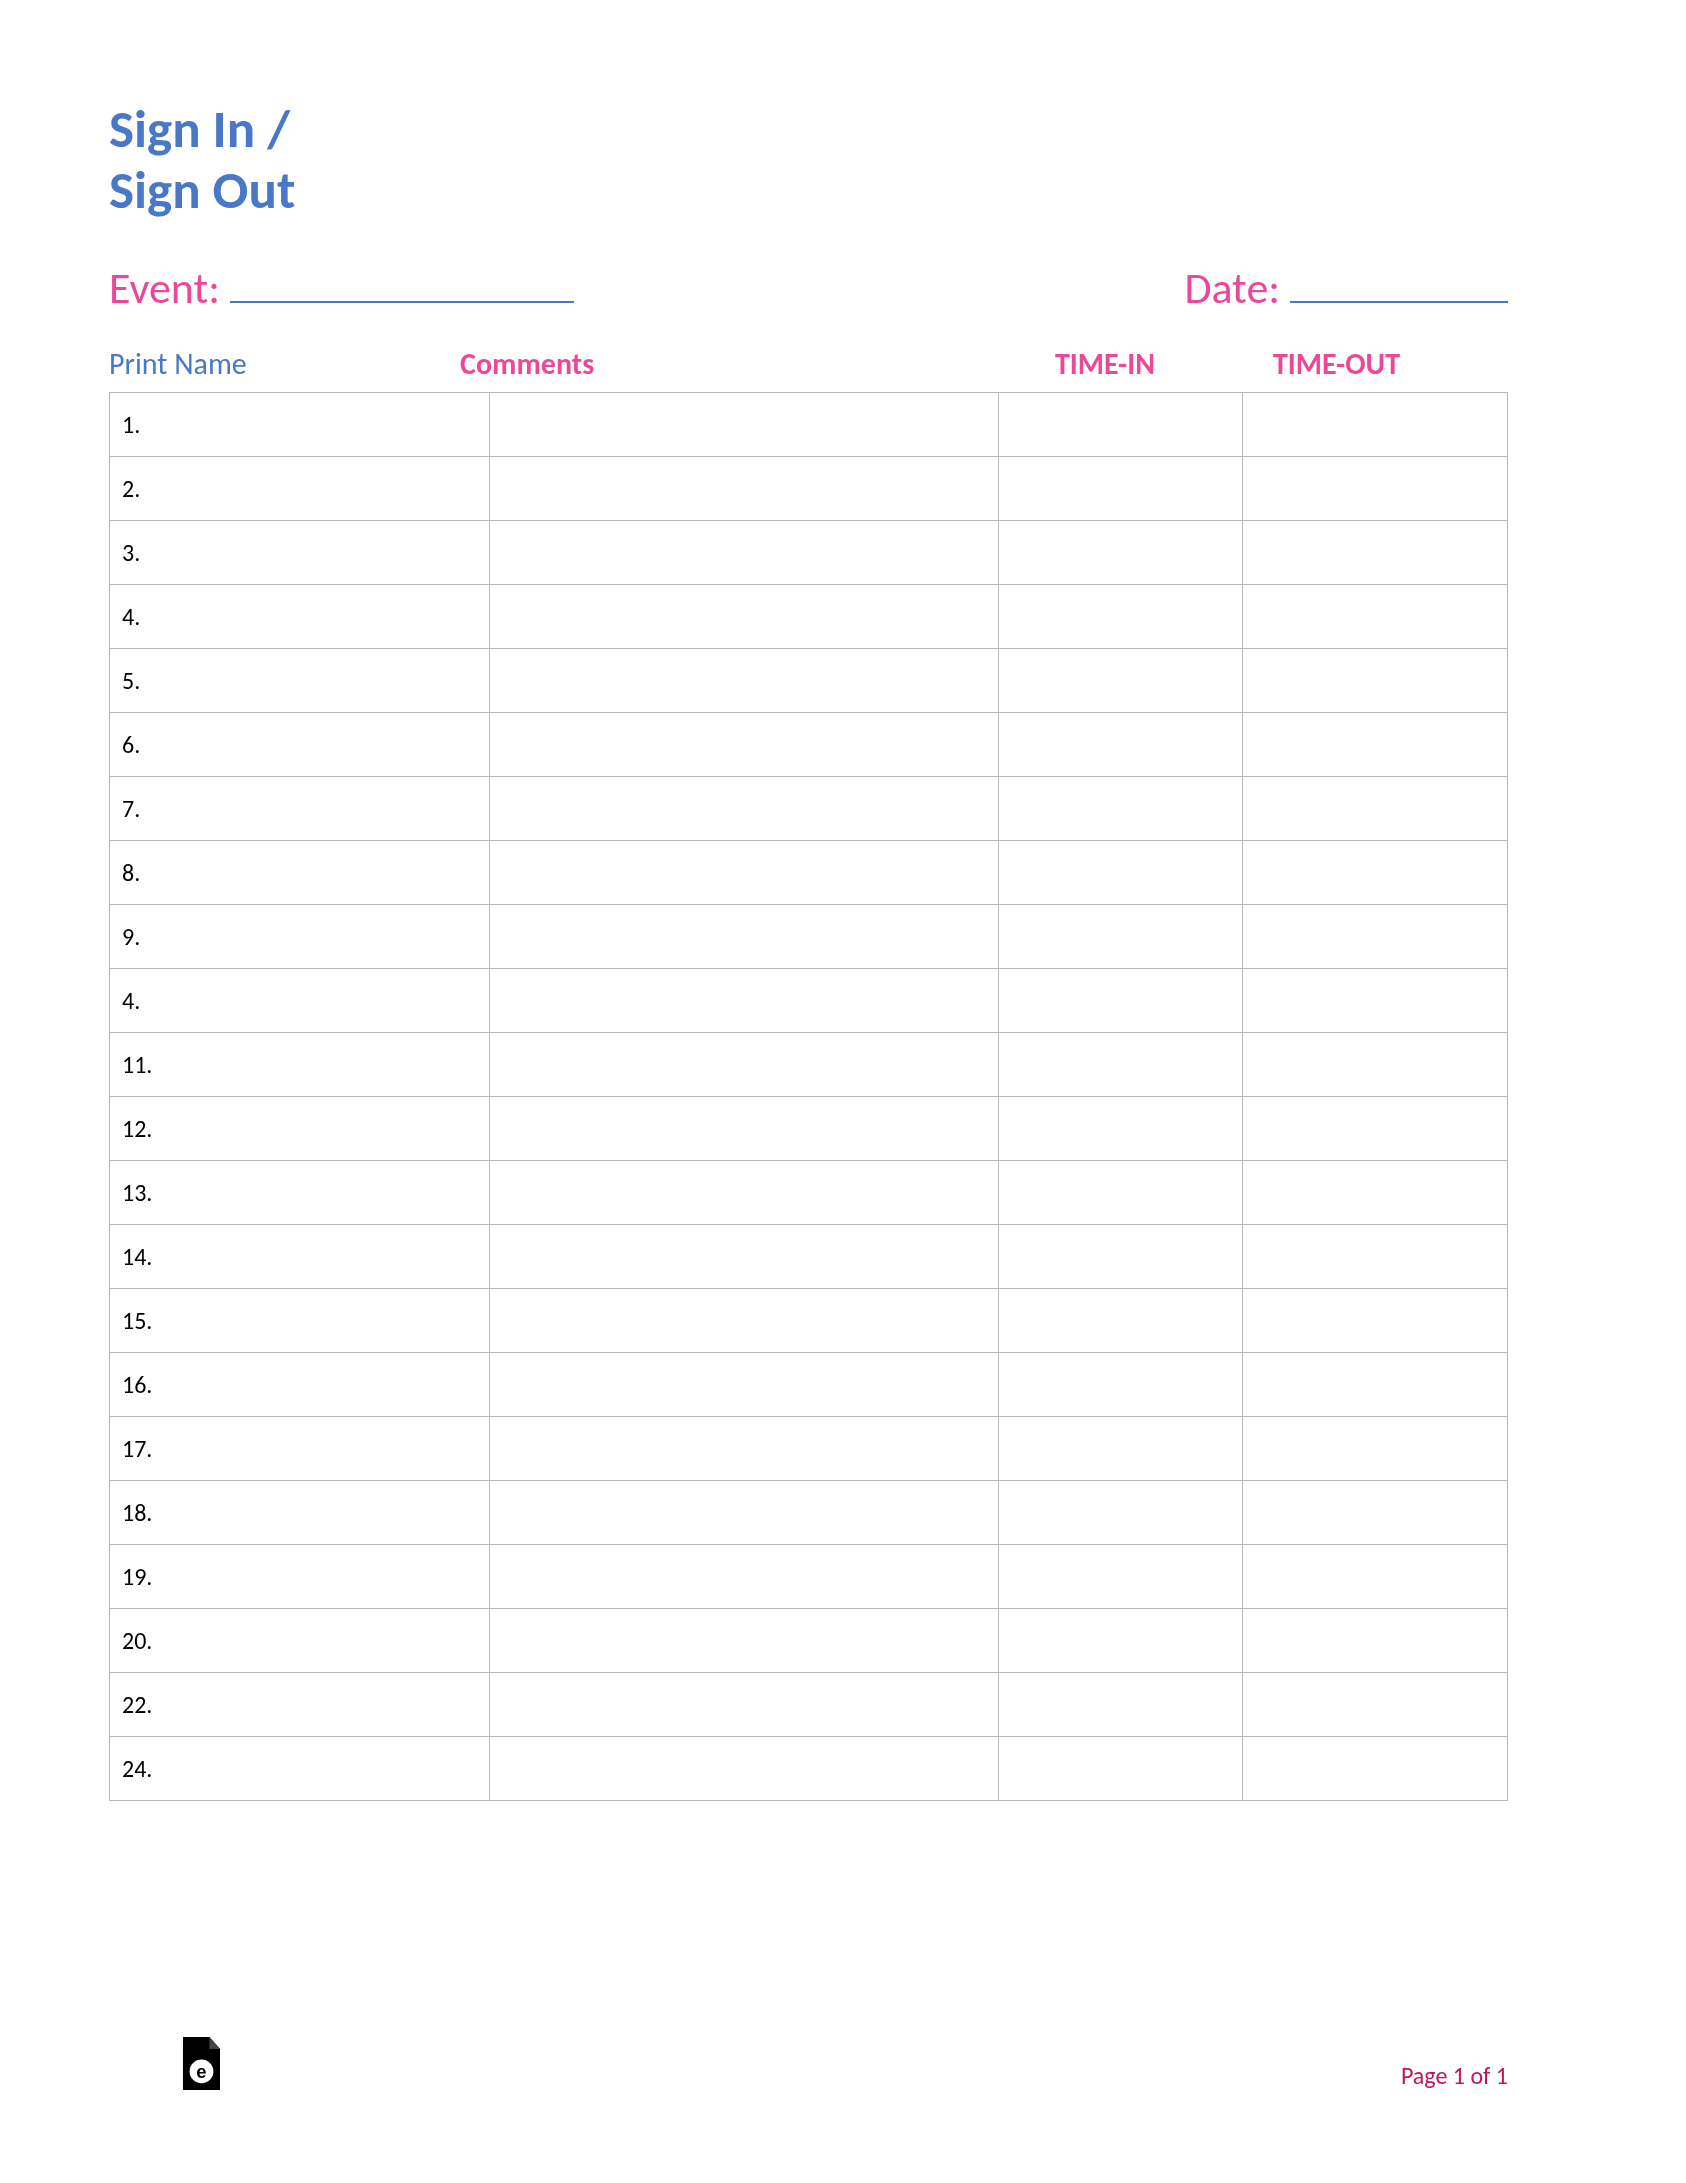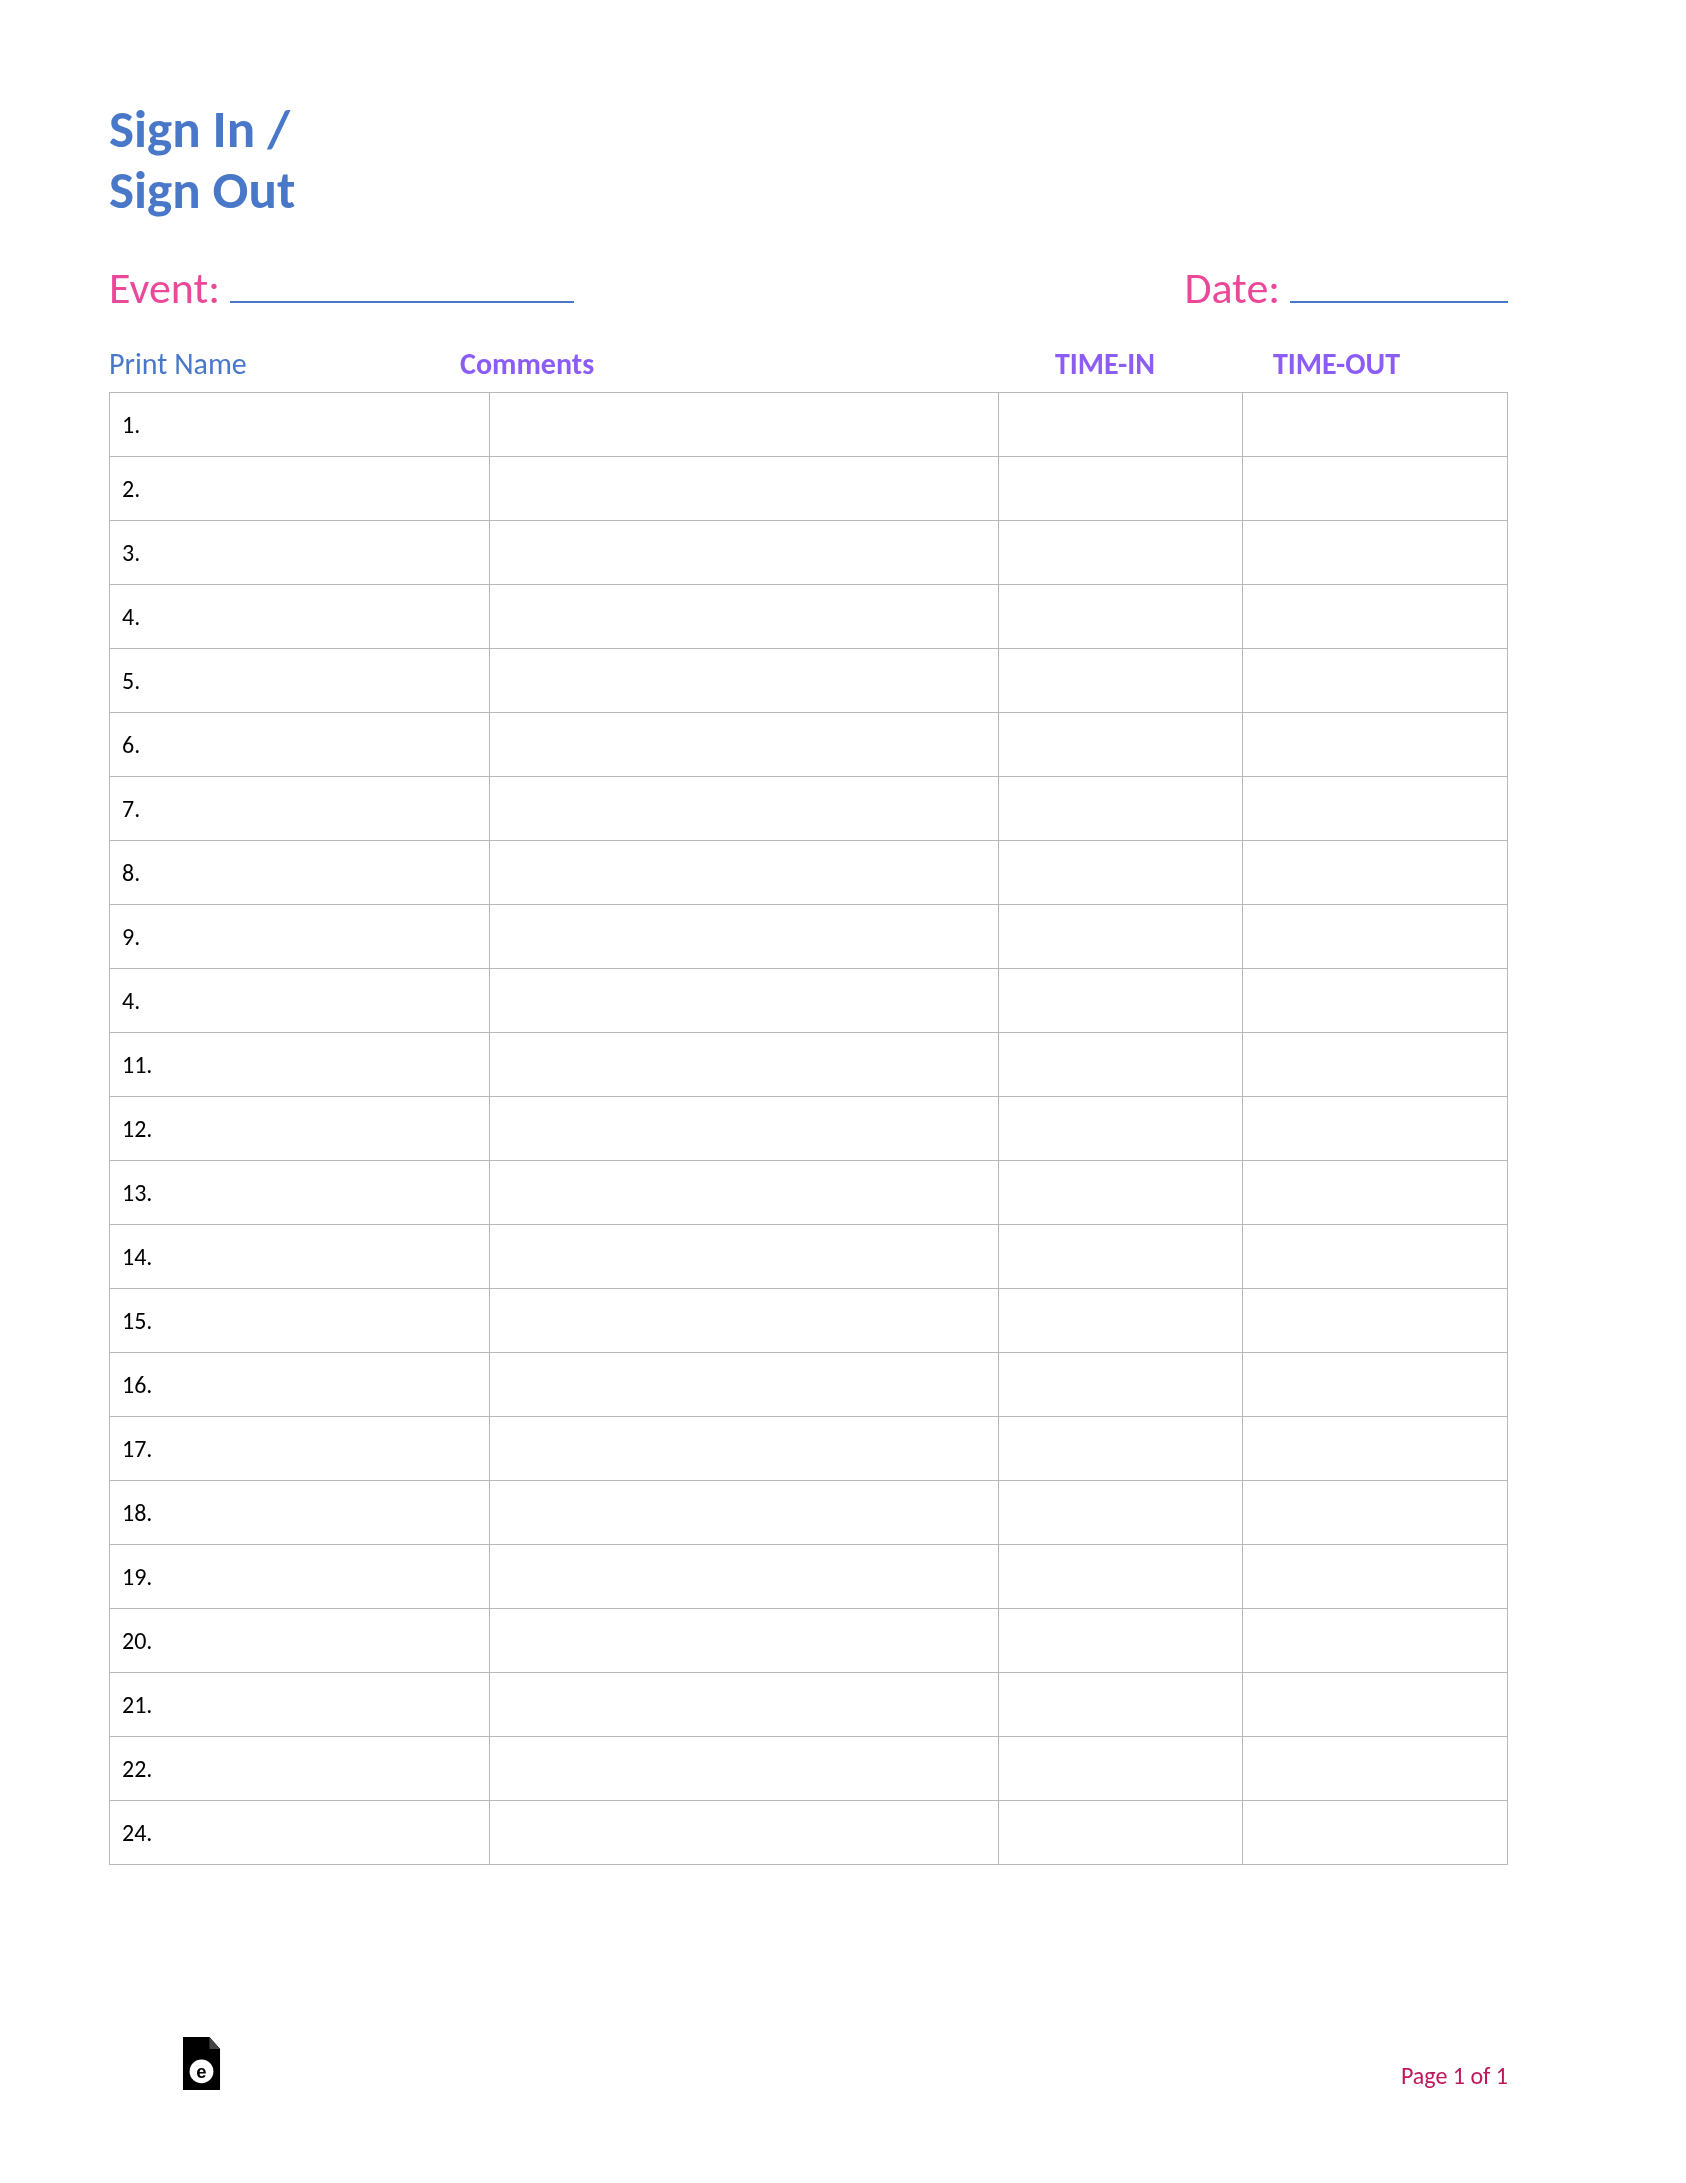--- a/index.html
+++ b/index.html
@@ -44,21 +44,21 @@
       width: 344px;
     }
     .date-underline {
       width: 218px;
     }
     .header-row {
       display: flex;
       margin-bottom: 10px;
     }
     .header-cell {
-      color: #8b5cf6;
+      color: #ec4899;
       font-size: 30px;
     }
     .header-print-name {
       width: 351px;
       font-weight: 400;
       color: #4a78c9;
     }
     .header-comments {
       width: 470px;
       font-weight: 600;
@@ -256,26 +256,20 @@
           <td class="col-timein"></td>
           <td class="col-timeout"></td>
         </tr>
         <tr>
           <td class="col-name">20.</td>
           <td class="col-comments"></td>
           <td class="col-timein"></td>
           <td class="col-timeout"></td>
         </tr>
         <tr>
-          <td class="col-name">21.</td>
-          <td class="col-comments"></td>
-          <td class="col-timein"></td>
-          <td class="col-timeout"></td>
-        </tr>
-        <tr>
           <td class="col-name">22.</td>
           <td class="col-comments"></td>
           <td class="col-timein"></td>
           <td class="col-timeout"></td>
         </tr>
         <tr>
           <td class="col-name">24.</td>
           <td class="col-comments"></td>
           <td class="col-timein"></td>
           <td class="col-timeout"></td>

